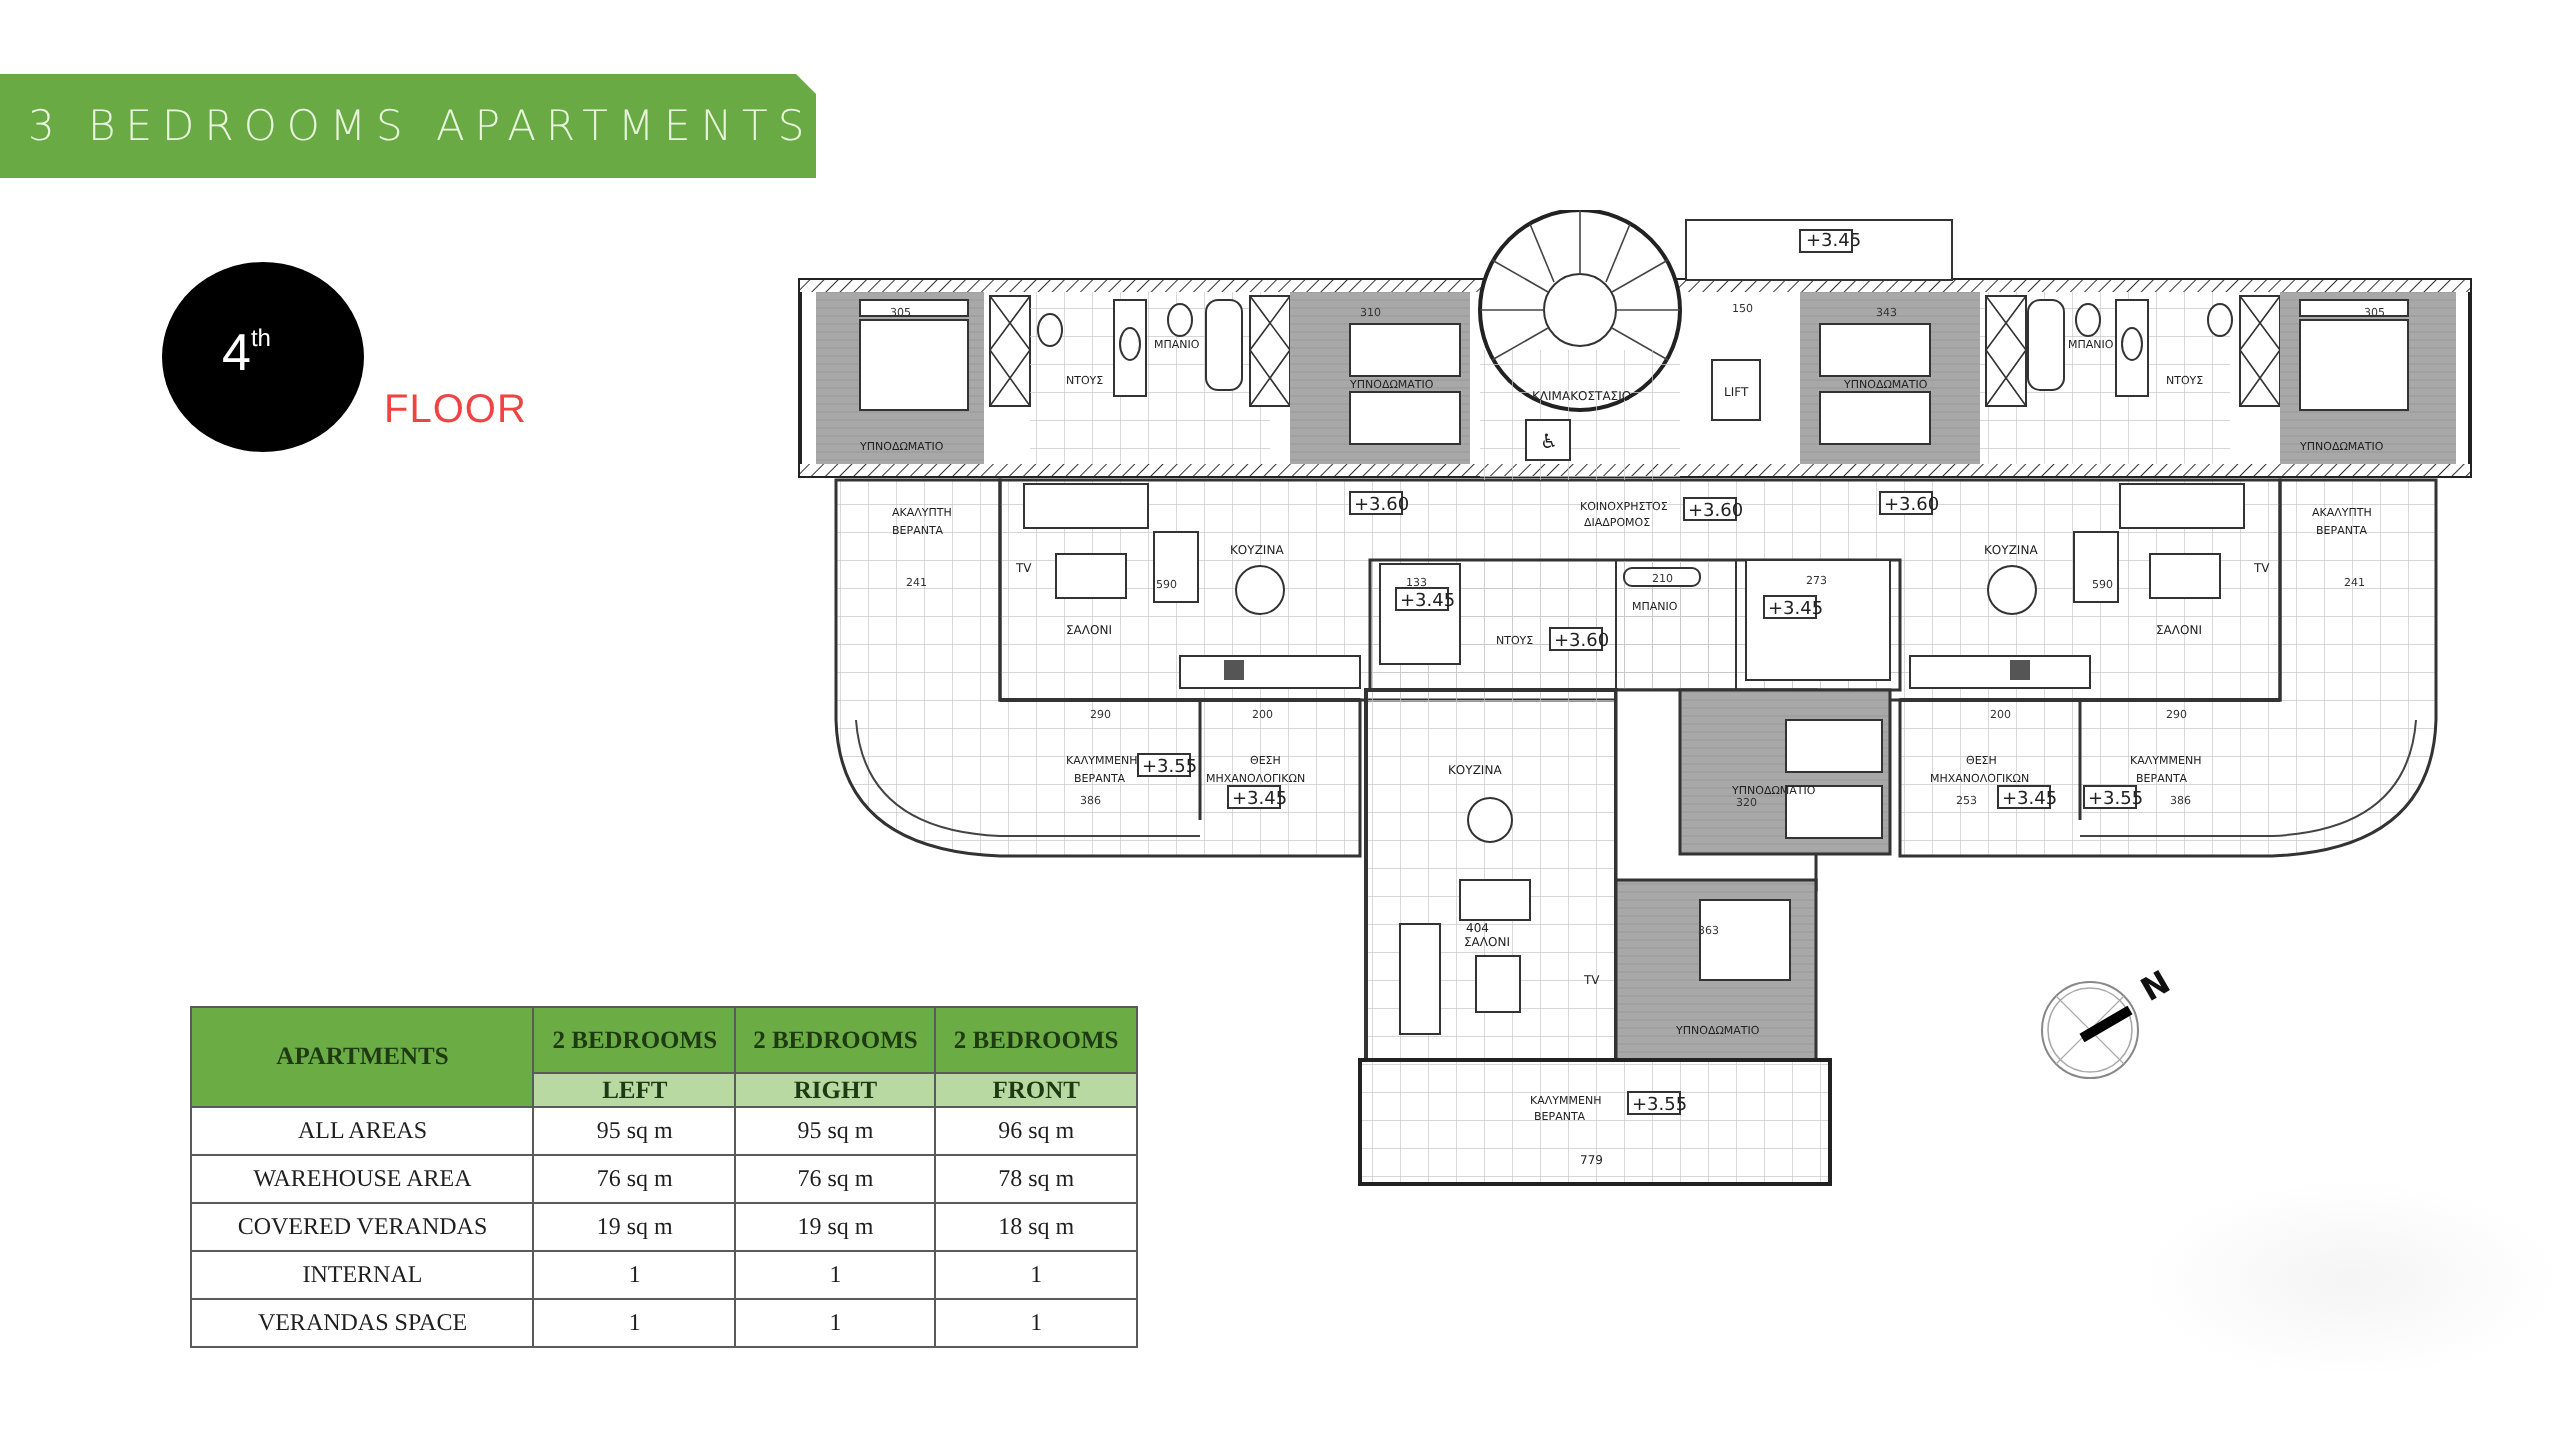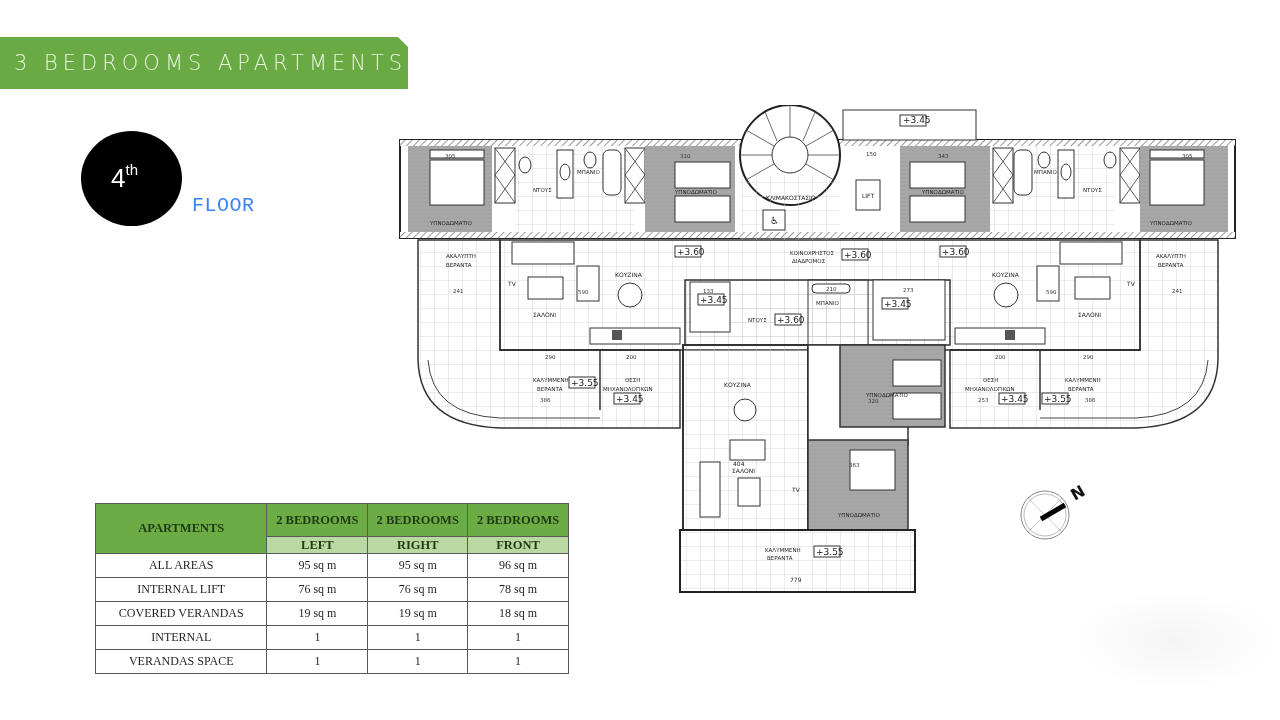--- a/index.html
+++ b/index.html
@@ -19,24 +19,24 @@
   }
 
   .floor-circle {
     position: absolute; left: 81px; top: 131px; width: 101px; height: 95px;
     border-radius: 50%; background: #000;
   }
   .floor-num {
     position: absolute; left: 30px; top: 30px; color: #fff; font-size: 26px;
     font-family: "Liberation Sans", sans-serif;
   }
-  .floor-num sup { font-size: 15px; vertical-align: 12px; text-align: center; }
+  .floor-num sup { font-size: 12px; vertical-align: 12px; text-align: center; }
   .floor-label {
-    position: absolute; left: 192px; top: 194px; font-size: 20px; color: #3b82f6;
-    font-family: Liberation Mono, monospace; letter-spacing: 0.5px;
+    position: absolute; left: 192px; top: 194px; font-size: 20px; color: #ef4444;
+    font-family: Liberation Sans, sans-serif; letter-spacing: 0.5px;
   }
 
   table.specs {
     position: absolute; left: 95px; top: 503px; width: 474px;
     border-collapse: collapse; font-family: "Liberation Serif", serif;
     font-size: 12px; color: #1f1f1f; padding-left: 32px;
   }
   table.specs td, table.specs th {
     border: 1px solid #5a5a5a; text-align: center; padding: 0;
   }
@@ -78,21 +78,21 @@
     <td class="th-sub">RIGHT</td>
     <td class="th-sub">FRONT</td>
   </tr>
   <tr class="rd">
     <td>ALL AREAS</td>
     <td>95 sq m</td>
     <td>95 sq m</td>
     <td>96 sq m</td>
   </tr>
   <tr class="rd">
-    <td>INTERNAL LIFT</td>
+    <td>WAREHOUSE AREA</td>
     <td>76 sq m</td>
     <td>76 sq m</td>
     <td>78 sq m</td>
   </tr>
   <tr class="rd">
     <td>COVERED VERANDAS</td>
     <td>19 sq m</td>
     <td>19 sq m</td>
     <td>18 sq m</td>
   </tr>

